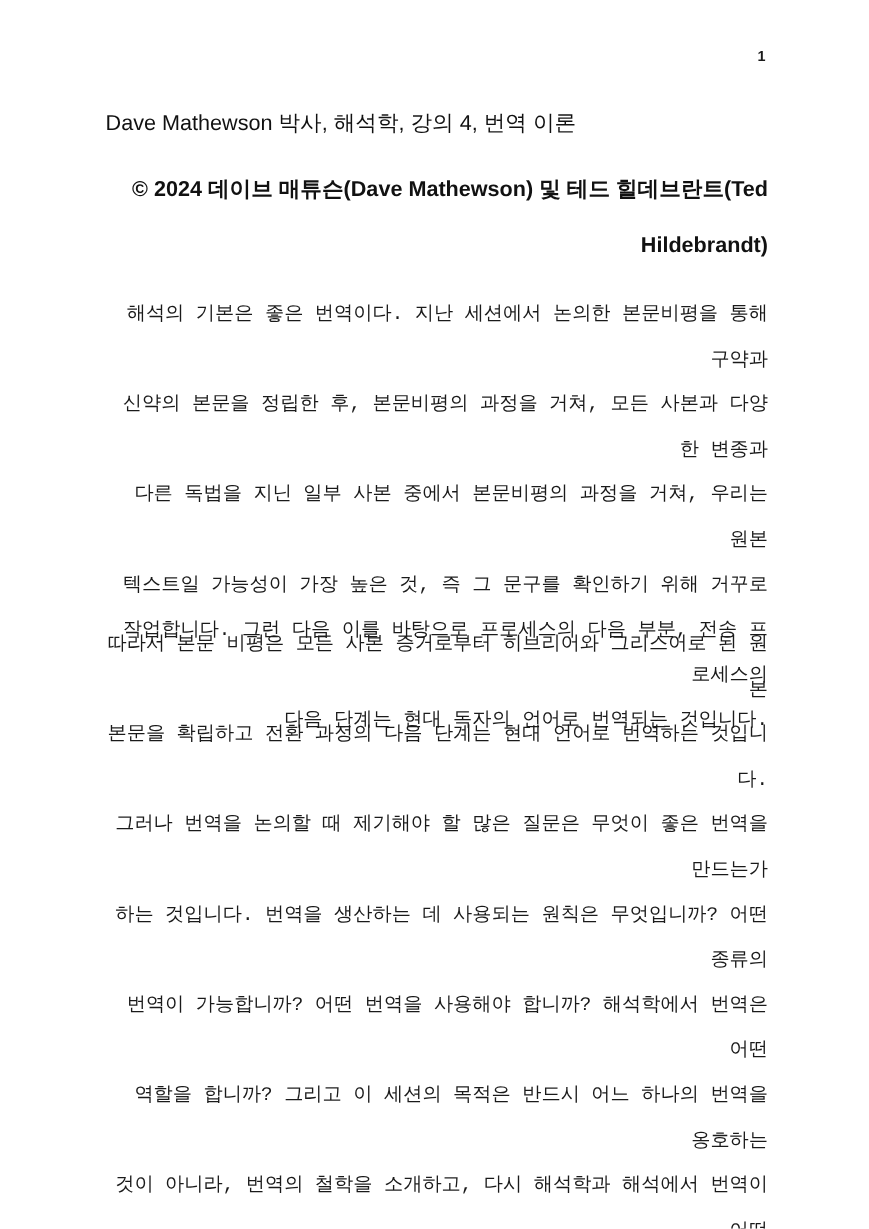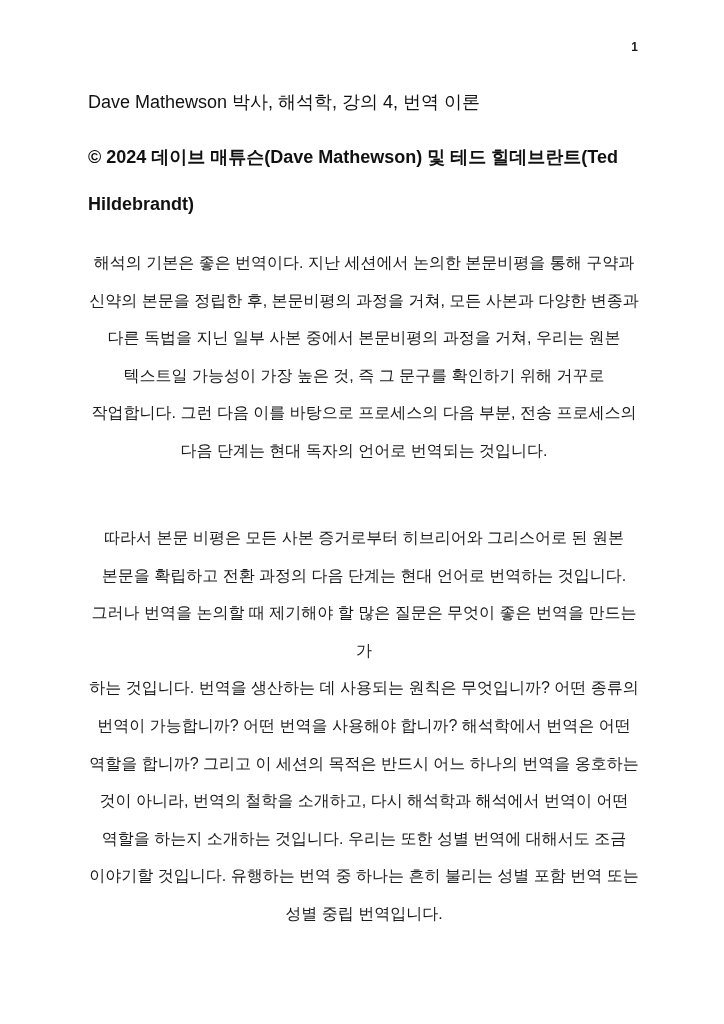--- a/index.html
+++ b/index.html
@@ -41,35 +41,36 @@
   }
 
   .copyright {
     position: absolute;
     top: 134px;
     left: 88px;
     right: 84px;
     font-size: 18px;
     line-height: 47px;
     font-weight: bold;
-    text-align: left;
+    text-align: right;
     white-space: pre-line;
     color: #111111;
   }
 
   .body-para {
     position: absolute;
     left: 88px;
     right: 84px;
     font-size: 16px;
     line-height: 37.6px;
     font-weight: normal;
-    text-align: center;
+    text-align: right;
     white-space: pre-line;
     color: #1a1a1a;
+    font-family: Liberation Mono, monospace;
   }
 
   .para-1 { top: 244px; }
   .para-2 { top: 519px; }
 </style>
 </head>
 <body>
 
 <div class="page">
 

